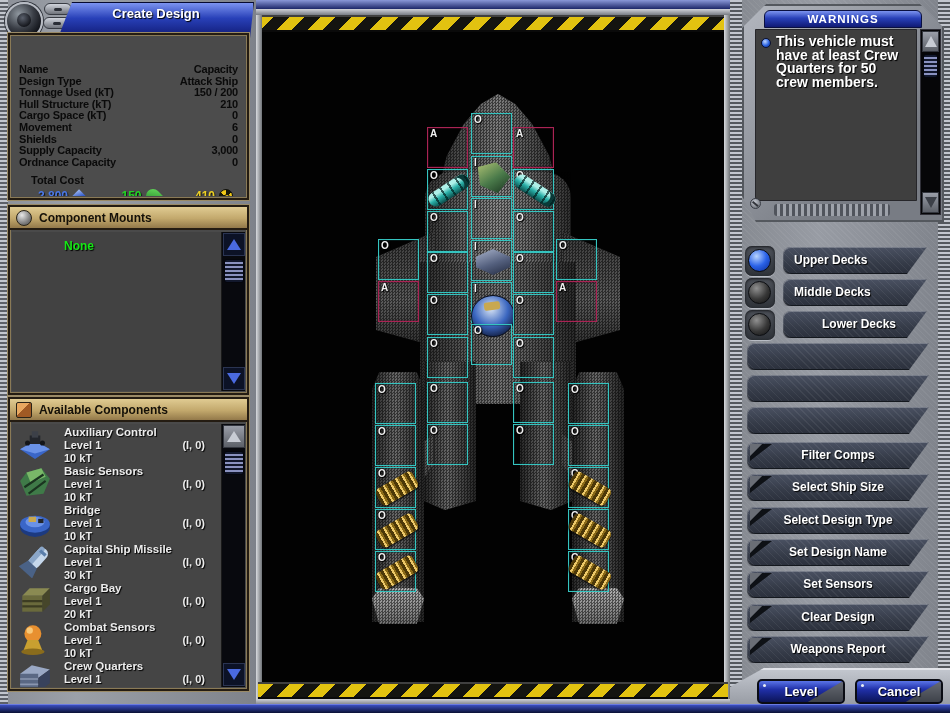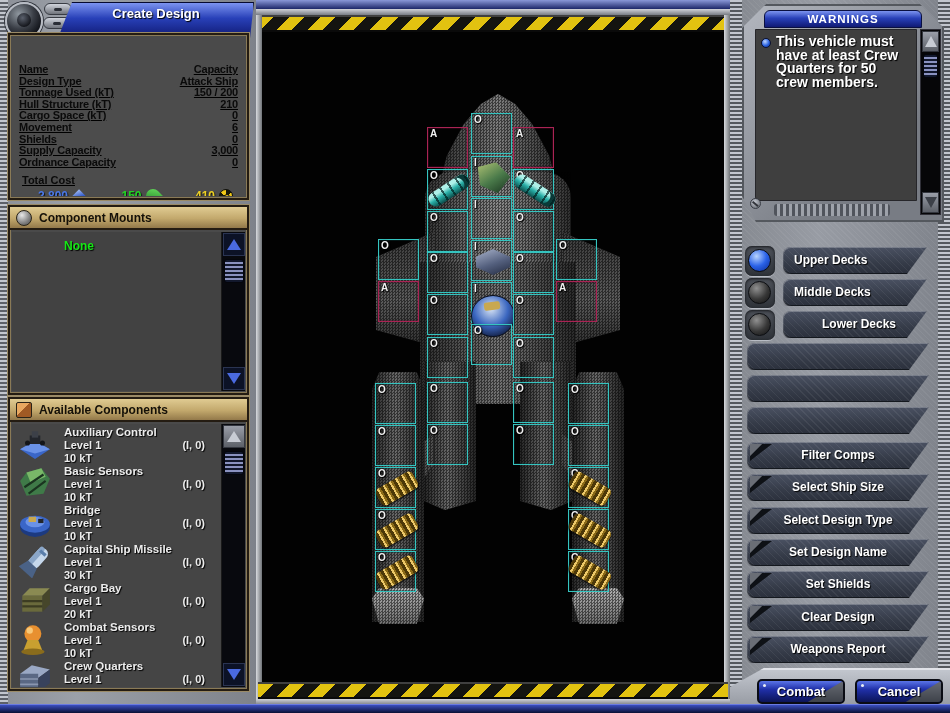--- a/index.html
+++ b/index.html
@@ -39,28 +39,28 @@
   .p-head { height:23px; display:flex; align-items:center; gap:7px; padding-left:6px;
     background:linear-gradient(180deg,#e0cb92 0%,#c2a86c 55%,#93794a 100%);
     border-bottom:2px solid #241c12; color:#141008; font-size:12px; }
   .ph-icon { width:16px; height:16px; border-radius:50%; flex:0 0 auto;
     background:radial-gradient(circle at 35% 30%, #e8e8e8, #888 55%, #444);
     border:1px solid #2a2418; position:relative; }
   .ph-icon.dark::after { content:""; position:absolute; left:3px; top:3px; width:8px; height:8px;
     border-radius:50%; background:radial-gradient(circle at 40% 30%, #777, #111 75%); }
   .ph-icon.cube { border-radius:2px;
     background:linear-gradient(135deg,#e8a860 0 45%, #a05a24 45% 100%); }
-  .p-body { position:absolute; left:2px; right:2px; top:25px; bottom:2px; background:#4c4c4c; overflow:hidden;text-decoration:underline; }
+  .p-body { position:absolute; left:2px; right:2px; top:25px; bottom:2px; background:#4c4c4c; overflow:hidden; }
 
   
   #panel-stats { top:33px; height:167px; }
   .stat-rows { padding:4px 7px 0 7px; }
   .stat-row { display:flex; justify-content:space-between; font-size:11px; line-height:11.6px;
     color:#0a0a0a; letter-spacing:-0.2px; }
-  .tc-label { padding:6px 7px 0 10px; font-size:11px; color:#0a0a0a; }
+  .tc-label { padding:6px 7px 0 19px; font-size:11px; color:#0a0a0a; }
   .cost-row { display:flex; justify-content:space-between; padding:3px 12px 0 26px; }
   .cost-item { display:flex; align-items:center; gap:4px; font-size:12px; text-shadow:1px 1px 1px #111; }
   .res-icon { width:14px; height:14px; position:relative; }
   .res-minerals { background:linear-gradient(160deg,#cfe0ff,#2a54c8 60%,#0e2a78);
     clip-path:polygon(50% 0,100% 50%,50% 100%,0 50%); }
   .res-organics { background:linear-gradient(145deg,#6ae060,#1a7a20);
     border-radius:60% 0 60% 60%; transform:rotate(45deg); }
   .res-radioactives { border-radius:50%;
     background:conic-gradient(#181808 0 60deg,#f0c818 60deg 120deg,#181808 120deg 180deg,#f0c818 180deg 240deg,#181808 240deg 300deg,#f0c818 300deg 360deg);
     border:1px solid #101008; }
@@ -632,26 +632,26 @@
     <div id="empty-buttons">
         <div class="btn-slant btn-empty" style="top: 343px;"></div>
         <div class="btn-slant btn-empty" style="top: 375px;"></div>
         <div class="btn-slant btn-empty" style="top: 407px;"></div>
       </div>
     <div id="action-buttons">
         <div class="btn-slant btn-action" style="top: 442px;">Filter Comps</div>
         <div class="btn-slant btn-action" style="top: 474px;">Select Ship Size</div>
         <div class="btn-slant btn-action" style="top: 507px;">Select Design Type</div>
         <div class="btn-slant btn-action" style="top: 539px;">Set Design Name</div>
-        <div class="btn-slant btn-action" style="top: 571px;">Set Shields</div>
+        <div class="btn-slant btn-action" style="top: 571px;">Set Sensors</div>
         <div class="btn-slant btn-action" style="top: 604px;">Clear Design</div>
         <div class="btn-slant btn-action" style="top: 636px;">Weapons Report</div>
       </div>
 
     <div class="footer-band"></div>
     <div id="footer-buttons">
-        <div class="btn-blue" style="left: 27px;"><span>Combat</span></div>
+        <div class="btn-blue" style="left: 27px;"><span>Level</span></div>
         <div class="btn-blue" style="left: 125px;"><span>Cancel</span></div>
       </div>
   </div>
 
   <div class="bottom-navy"></div>
 </div>
 
 </body></html>

